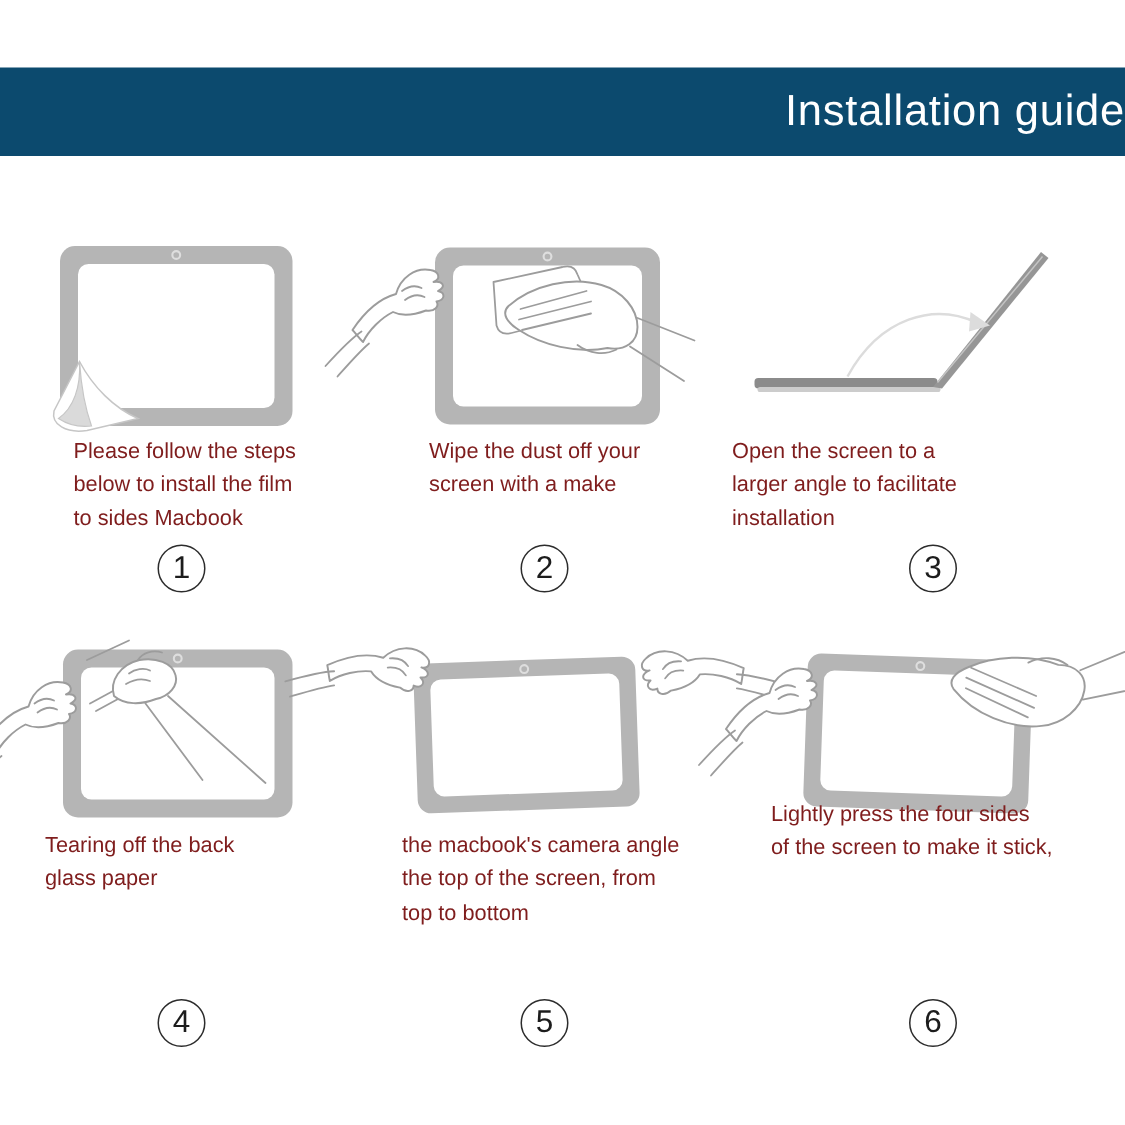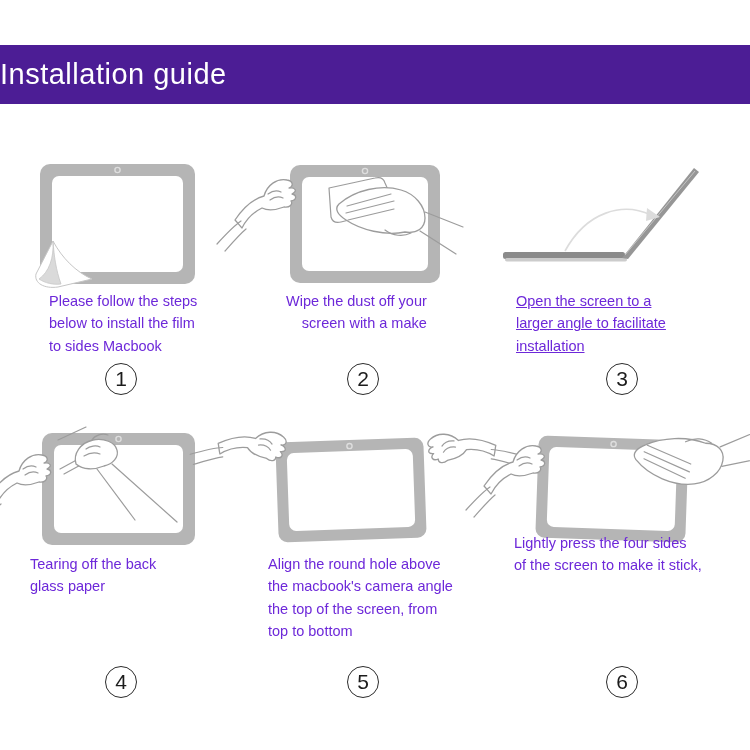--- a/index.html
+++ b/index.html
@@ -1,36 +1,36 @@
 <!DOCTYPE html>
 <html><head>
 <meta charset="utf-8">
 <style>
   html,body{margin:0;padding:0;background:#fff;}
   .page{position:relative;width:750px;height:750px;background:#ffffff;overflow:hidden;
         font-family:"Liberation Sans", sans-serif;}
-  .header{position:absolute;left:0;top:45px;width:750px;height:59px;background:#4c1d95;
-          display:flex;align-items:center;justify-content:flex-start;}
+  .header{position:absolute;left:0;top:45px;width:750px;height:59px;background:#0c4a6e;
+          display:flex;align-items:center;justify-content:flex-end;}
   .header .title{color:#ffffff;font-size:29px;letter-spacing:.5px;font-weight:400;}
   .illo{position:absolute;overflow:visible;}
-  .cap{position:absolute;color:#6d28d9;font-size:14.5px;line-height:22.3px;white-space:nowrap;}
+  .cap{position:absolute;color:#7f1d1d;font-size:14.5px;line-height:22.3px;white-space:nowrap;}
   .numc{position:absolute;width:32px;height:32px;border:1.6px solid #2c2c2c;border-radius:50%;
         box-sizing:border-box;display:flex;align-items:center;justify-content:center;
         color:#1c1c1c;font-size:21px;font-weight:400;}
   
   .illo1{left:28px;top:156px;width:184px;height:136px;}
   .illo2{left:233px;top:148px;width:252px;height:144px;}
   .illo3{left:495px;top:155px;width:245px;height:122px;}
   .illo4{left:0px;top:423px;width:245px;height:135px;}
   .illo5{left:233px;top:416px;width:262px;height:140px;}
   .illo6{left:478px;top:418px;width:272px;height:137px;}
   
   .cap1{left:49px;top:290px;}
-  .cap2{left:286px;top:290px;text-align:right;}
-  .cap3{left:516px;top:290px;text-decoration:underline;}
+  .cap2{left:286px;top:290px;}
+  .cap3{left:488px;top:290px;}
   .cap4{left:30px;top:553px;}
   .cap5{left:268px;top:553px;}
   .cap6{left:514px;top:532px;}
   
   .num1{left:105px;top:363px;}
   .num2{left:347px;top:363px;}
   .num3{left:606px;top:363px;}
   .num4{left:105px;top:666px;}
   .num5{left:347px;top:666px;}
   .num6{left:606px;top:666px;}
@@ -153,21 +153,20 @@
   <div class="cap cap3">
     <div>Open the screen to a</div>
     <div>larger angle to facilitate</div>
     <div>installation</div>
   </div>
   <div class="cap cap4">
     <div>Tearing off the back</div>
     <div>glass paper</div>
   </div>
   <div class="cap cap5">
-    <div>Align the round hole above</div>
     <div>the macbook's camera angle</div>
     <div>the top of the screen, from</div>
     <div>top to bottom</div>
   </div>
   <div class="cap cap6">
     <div>Lightly press the four sides</div>
     <div>of the screen to make it stick,</div>
   </div>
 
   <div class="numc num1">

